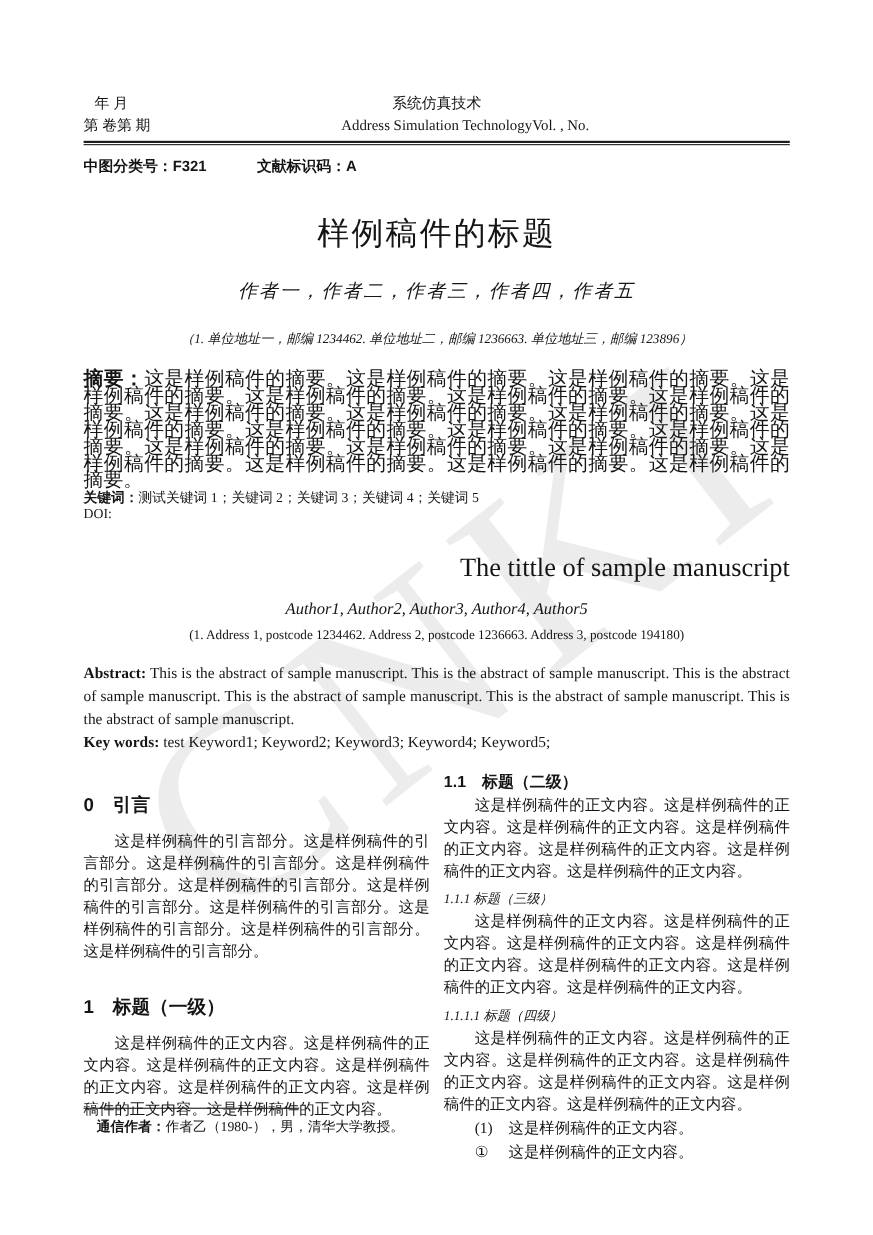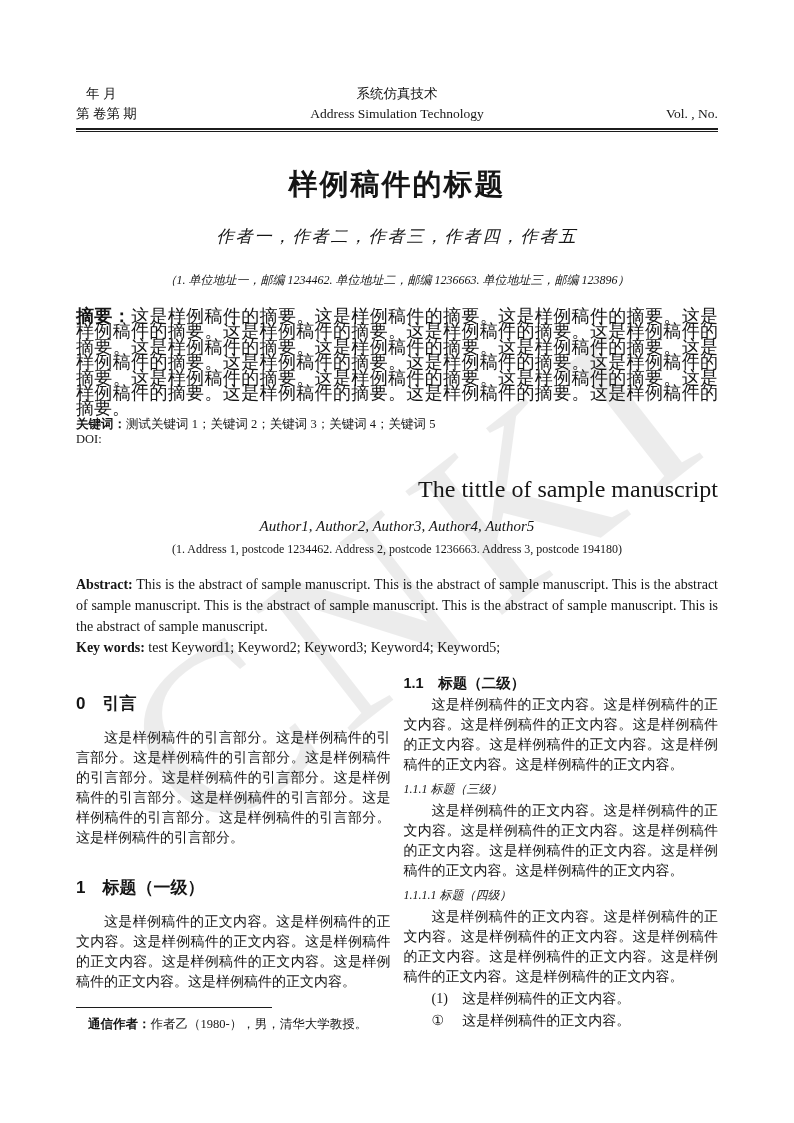--- a/index.html
+++ b/index.html
@@ -25,30 +25,30 @@
     white-space:nowrap;
     z-index:0;
     user-select:none;
   }
   .content { position:relative; z-index:1; padding:86px 76px 0 76px; }
 
   
   .head-row { display:grid; grid-template-columns:1fr auto 1fr; align-items:baseline; font-size:13.5px; line-height:16px; }
   .head-row .l { text-align:left; }
   .head-row .c { text-align:center; }
-  .head-row .r { text-align:right; }
+  .head-row .r { }
   .head-row1 { margin-top:0;gap:47px; }
   .head-row1 .l { padding-left:10px; }
   .head-row2 { margin-top:4px; }
   .head-rule { margin-top:6px; height:4px; border-top:2px solid #1c1c1c; border-bottom:1px solid #1c1c1c; }
   .clc-line { margin-top:10px; font-family:"Liberation Sans", sans-serif; font-weight:bold; font-size:13.5px; }
   .clc-line .gap { margin-left:42px; }
 
   
-  .cn-title { margin-top:33px; text-align:center; font-family:"Liberation Sans", sans-serif; font-weight:bold; font-size:29px; letter-spacing:2px; }
+  .cn-title { margin-top:33px; text-align:center; font-family:"Liberation Sans", sans-serif; font-weight:normal; font-size:29px; letter-spacing:2px; }
   .cn-authors { margin-top:20px; text-align:center; font-size:17px; font-style:italic; letter-spacing:2px; }
   .cn-affil { margin-top:24px; text-align:center; font-size:12px;font-style:italic; }
 
   
   .cn-abs { margin-top:20px; font-size:18px; line-height:15.4px; text-align:justify; }
   .cn-abs .lbl, .kw-lbl { font-family:"Liberation Sans", sans-serif; font-weight:bold; }
   .cn-kw { font-size:12.5px; line-height:15.4px; }
   .cn-doi { font-size:12.5px; line-height:15.4px; }
 
   
@@ -92,20 +92,24 @@
       <span class="c">系统仿真技术</span>
       <span class="r"></span>
     </div>
     <div class="head-row head-row2">
       <span class="l">第 卷第 期</span>
       <span class="c">Address Simulation Technology</span>
       <span class="r">Vol.    , No.</span>
     </div>
     <div class="head-rule"></div>
 
+    <div class="clc-line">
+      <span>中图分类号：F321</span>
+      <span class="gap">文献标识码：A</span>
+    </div>
 
     <div class="cn-title">样例稿件的标题</div>
     <div class="cn-authors">作者一，作者二，作者三，作者四，作者五</div>
     <div class="cn-affil">（1. 单位地址一，邮编 1234462. 单位地址二，邮编 1236663. 单位地址三，邮编 123896）</div>
 
     <div class="cn-abs">
       <span class="lbl">摘要：</span><span>这是样例稿件的摘要。这是样例稿件的摘要。这是样例稿件的摘要。这是样例稿件的摘要。这是样例稿件的摘要。这是样例稿件的摘要。这是样例稿件的摘要。这是样例稿件的摘要。这是样例稿件的摘要。这是样例稿件的摘要。这是样例稿件的摘要。这是样例稿件的摘要。这是样例稿件的摘要。这是样例稿件的摘要。这是样例稿件的摘要。这是样例稿件的摘要。这是样例稿件的摘要。这是样例稿件的摘要。这是样例稿件的摘要。这是样例稿件的摘要。这是样例稿件的摘要。</span>
     </div>
     <div class="cn-kw">
       <span class="kw-lbl">关键词：</span><span>测试关键词 1；关键词 2；关键词 3；关键词 4；关键词 5</span>

